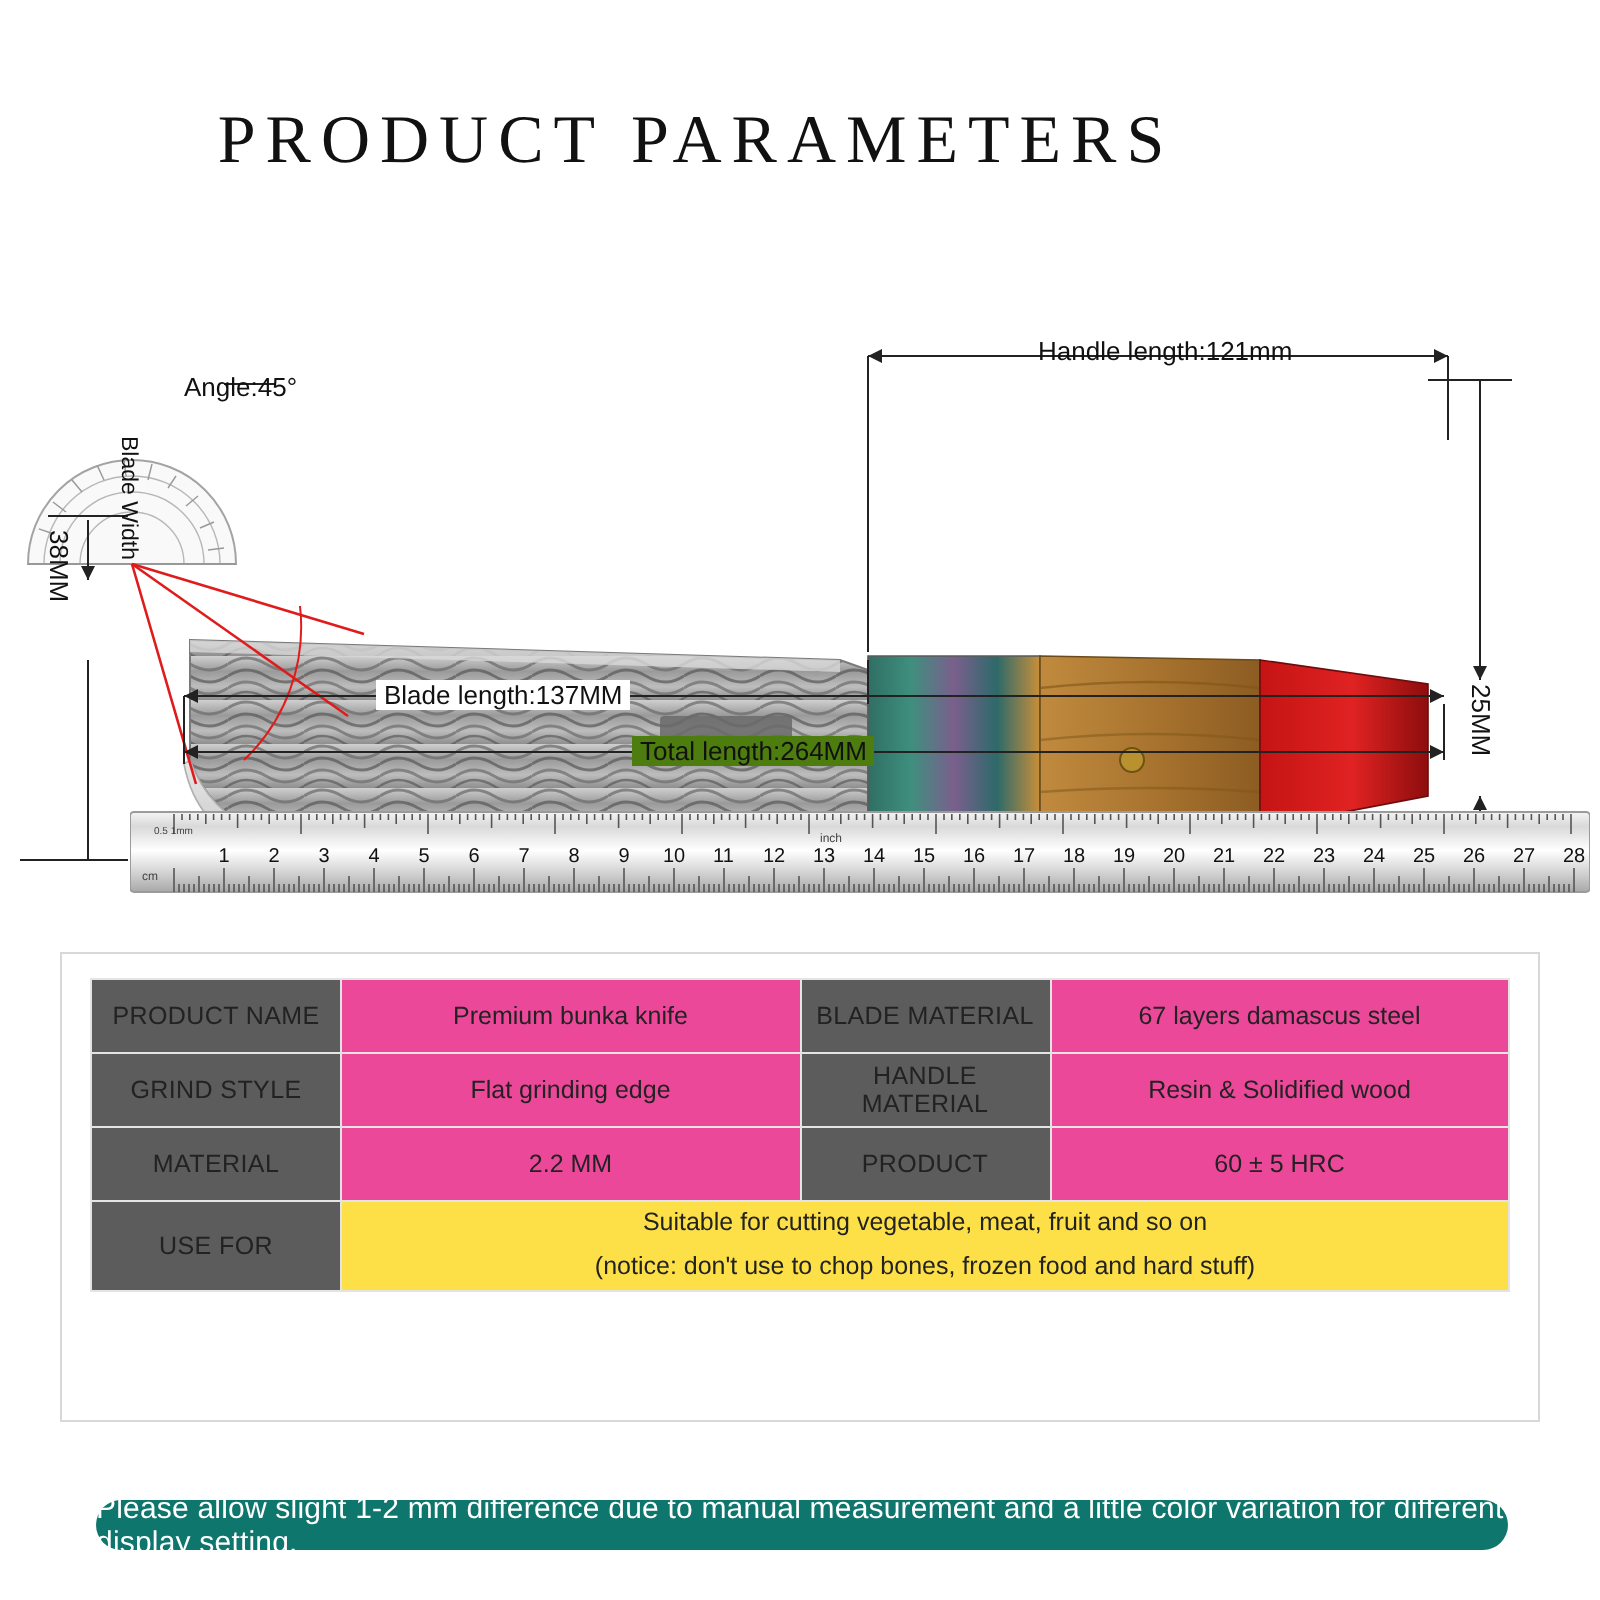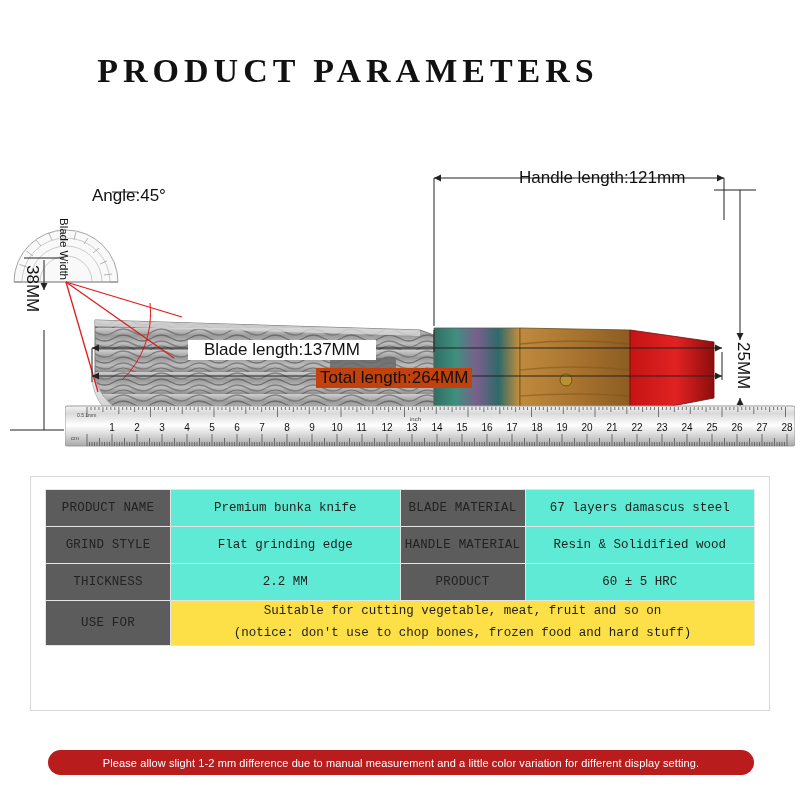--- a/index.html
+++ b/index.html
@@ -19,21 +19,21 @@
   .title {
     position: absolute;
     top: 52px;
     left: 0;
     width: 696px;
     text-align: center;
     font-size: 34px;
     letter-spacing: 5px;
     color: #111;
     font-family: "Liberation Serif", serif;
-    font-weight: 700;
+    font-weight: 400;
   }
 
   
   .diagram {
     position: absolute;
     top: 130px;
     left: 0;
     width: 800px;
     height: 330px;
   }
@@ -41,21 +41,21 @@
   .knife-wrap {
     position: absolute;
     left: 0;
     top: 0;
     width: 800px;
     height: 330px;
   }
 
   .label {
     position: absolute;
-    font-size: 17px;
+    font-size: 13px;
     color: #111;
     white-space: nowrap;
     font-family: "Liberation Sans", sans-serif;
   }
   .label-sm { font-size: 11.5px; }
 
   .vert {
     writing-mode: vertical-rl;
     text-orientation: mixed;
   }
@@ -78,58 +78,57 @@
     height: 235px;
     border: 1px solid #d8d8d8;
     background: #ffffff;
     box-sizing: border-box;
     padding: 12px 14px;
   }
   table.spec {
     width: 100%;
     border-collapse: collapse;
     table-layout: fixed;
-    font-family: Liberation Mono, monospace;
   }
   table.spec td {
     border: 1px solid #e4e4e4;
     height: 36px;
     font-size: 12.5px;
     color: #222;
     text-align: center;
     vertical-align: middle;
     padding: 0 4px;
   }
   td.key {
     background: #5c5c5c;
     color: #ffffff;
     font-size: 10.5px;
     letter-spacing: .2px;
     width: 116px;
   }
-  td.val { background: #5eead4; }
+  td.val { background: #ec4899; }
   td.usefor-key { height: 66px; font-size: 11.5px; }
   td.usefor-val {
     height: 66px;
     background: #fde047;
     line-height: 1.75;
     font-size: 12.5px;
   }
 
   
   .notice {
     position: absolute;
     left: 48px;
     top: 750px;
     width: 706px;
     height: 25px;
-    background: #b91c1c;
+    background: #0f766e;
     border-radius: 13px;
     color: #ffffff;
-    font-size: 11px;
+    font-size: 15px;
     display: flex;
     align-items: center;
     justify-content: center;
     letter-spacing: .1px;
   }
 </style>
 </head>
 <body>
 
 <div class="title">PRODUCT  PARAMETERS</div>
@@ -254,22 +253,22 @@
       <path d="M722 246 l-7 -3.5 v7 z" fill="#222" stroke="none"></path>
       <line x1="722" y1="222" x2="722" y2="250"></line>
     </g>
   </svg>
 
   <div class="label" style="left:92px; top:56px;">Angle:45°</div>
   <div class="label label-sm vert" style="left:58px; top:88px;">Blade Width</div>
   <div class="label vert" style="left:22px; top:135px;">38MM</div>
   <div class="label" style="left:519px; top:38px;">Handle length:121mm</div>
   <div class="label vert" style="left:733px; top:212px;">25MM</div>
-  <div class="label" style="left:188px; top:210px; background:#fff; padding:0 16px;">Blade length:137MM</div>
-  <div class="label" style="left:316px; top:238px; background:#c2410c; padding:0 4px;">Total length:264MM</div>
+  <div class="label" style="left:188px; top:210px; background:#fff; padding:0 4px;">Blade length:137MM</div>
+  <div class="label" style="left:316px; top:238px; background:#4d7c0f; padding:0 4px;">Total length:264MM</div>
 </div>
 
 <svg class="ruler" viewBox="0 0 730 52">
   <defs>
     <linearGradient id="rulerGrad" x1="0" y1="0" x2="0" y2="1">
       <stop offset="0%" stop-color="#f4f4f4"></stop>
       <stop offset="18%" stop-color="#d9d9d9"></stop>
       <stop offset="48%" stop-color="#ffffff"></stop>
       <stop offset="78%" stop-color="#cfcfcf"></stop>
       <stop offset="100%" stop-color="#a8a8a8"></stop>
@@ -784,21 +783,21 @@
           <td class="key">BLADE MATERIAL</td>
           <td class="val">67 layers damascus steel</td>
         </tr>
         <tr>
           <td class="key">GRIND STYLE</td>
           <td class="val">Flat grinding edge</td>
           <td class="key">HANDLE MATERIAL</td>
           <td class="val">Resin &amp; Solidified wood</td>
         </tr>
         <tr>
-          <td class="key">THICKNESS</td>
+          <td class="key">MATERIAL</td>
           <td class="val">2.2 MM</td>
           <td class="key">PRODUCT</td>
           <td class="val">60 ± 5 HRC</td>
         </tr>
         <tr>
           <td class="key usefor-key">USE FOR</td>
           <td class="usefor-val" colspan="3">
             <div>Suitable for cutting vegetable, meat, fruit and so on</div>
             <div>(notice: don't use to chop bones, frozen food and hard stuff)</div>
           </td>

